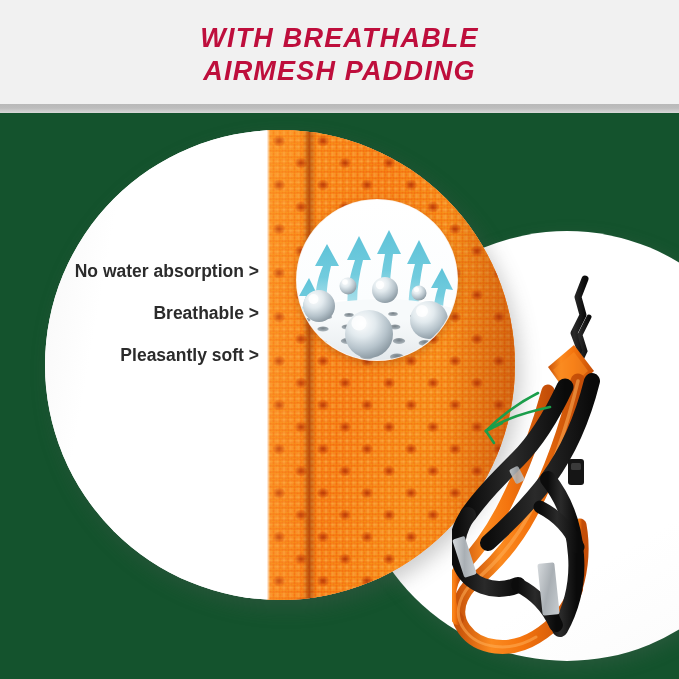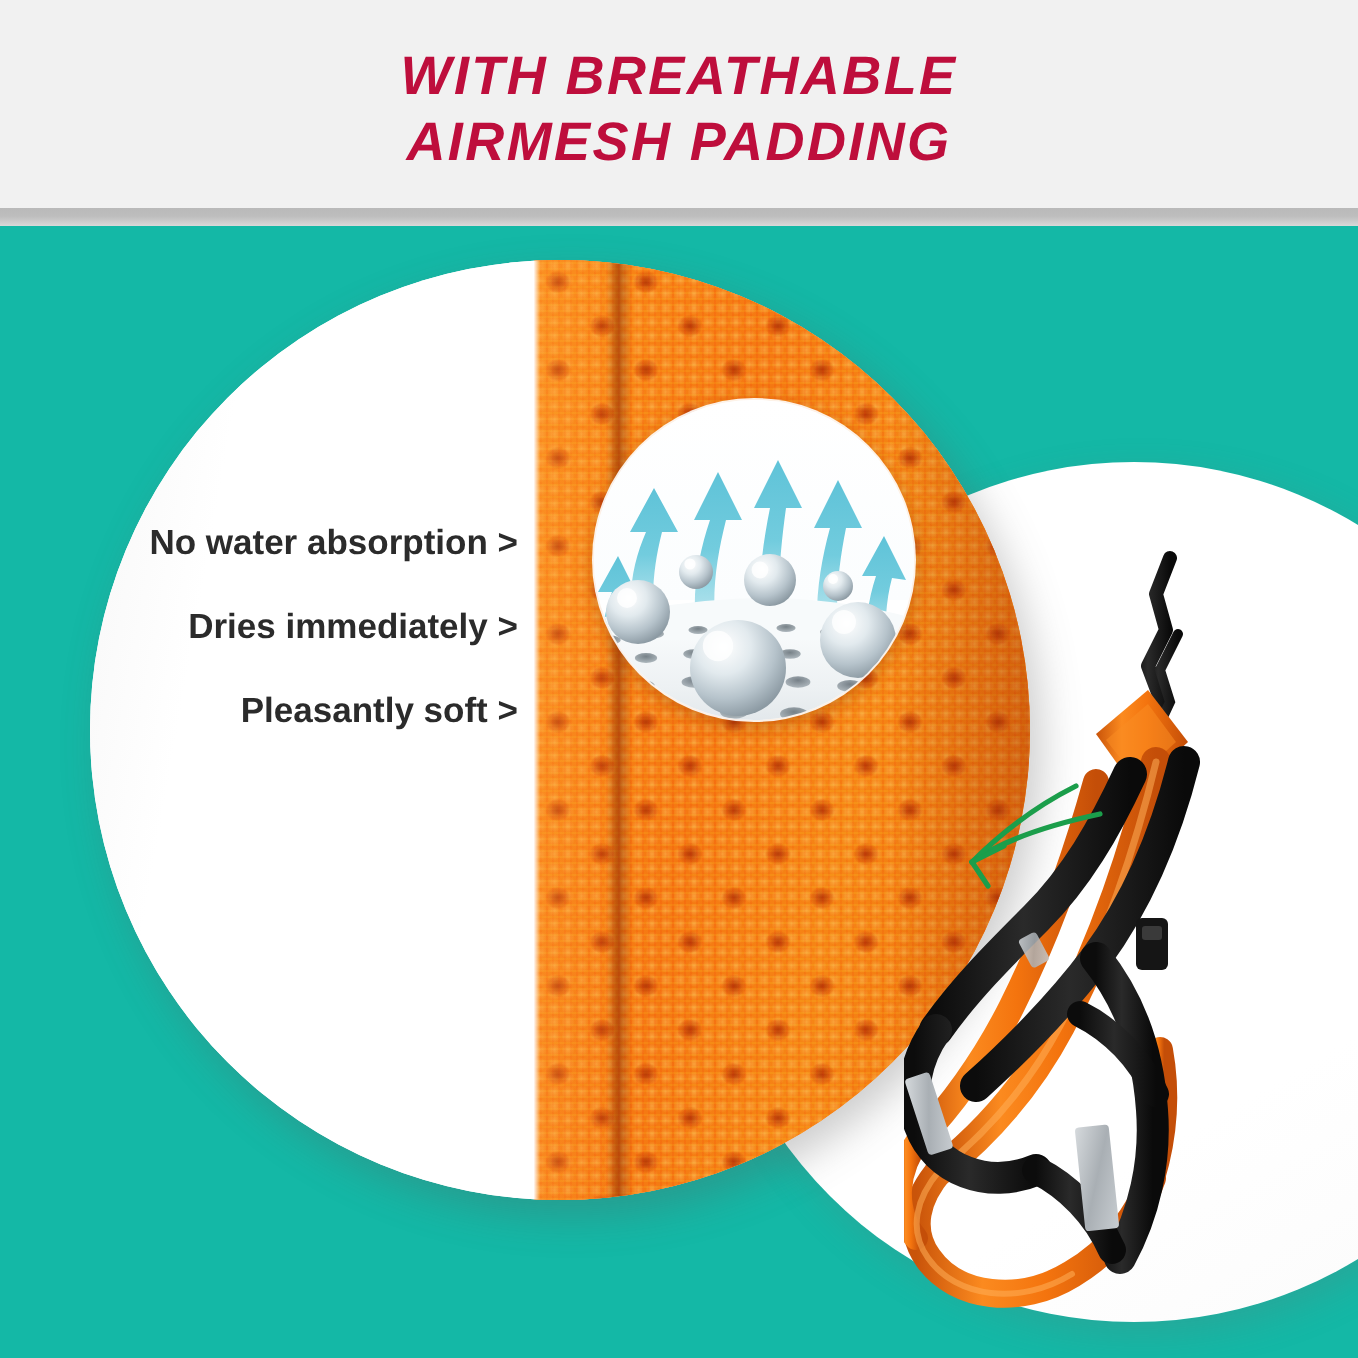--- a/index.html
+++ b/index.html
@@ -25,21 +25,21 @@
   .divider{
     position:absolute;left:0;top:104px;width:679px;height:9px;
     background:linear-gradient(to bottom,#b9b9b9 0%,#bdbdbd 45%,#c9c9c9 70%,#d9d9d9 100%);
   }
   .divider-shadow{
     position:absolute;left:0;top:113px;width:679px;height:11px;
     background:linear-gradient(to bottom,rgba(120,120,120,.30),rgba(120,120,120,0));
   }
 
   
-  .canvas{position:absolute;left:0;top:113px;width:679px;height:566px;background:#14b8a6;overflow:hidden;}
+  .canvas{position:absolute;left:0;top:113px;width:679px;height:566px;background:#14532d;overflow:hidden;}
 
   
   .big-circle{
     position:absolute;left:45px;top:17px;width:470px;height:470px;
     border-radius:50%;
     overflow:hidden;
     box-shadow:6px 8px 20px rgba(90,90,90,.30);
     background:#ffffff;
   }
   .half-white{
@@ -154,21 +154,21 @@
         <div class="mesh-shade-r"></div>
       </div>
       <div class="split-edge"></div>
 
       <div class="features">
         <div class="feature">
           <span>No water absorption</span>
           <span class="chev">&gt;</span>
         </div>
         <div class="feature">
-          <span>Dries immediately</span>
+          <span>Breathable</span>
           <span class="chev">&gt;</span>
         </div>
         <div class="feature">
           <span>Pleasantly soft</span>
           <span class="chev">&gt;</span>
         </div>
       </div>
     </div>
 
     <div class="inset">

